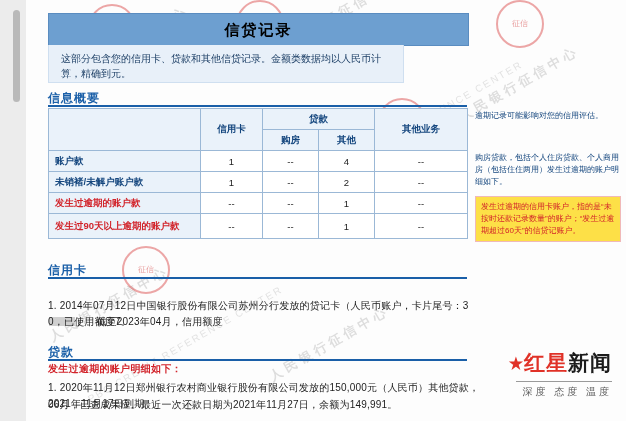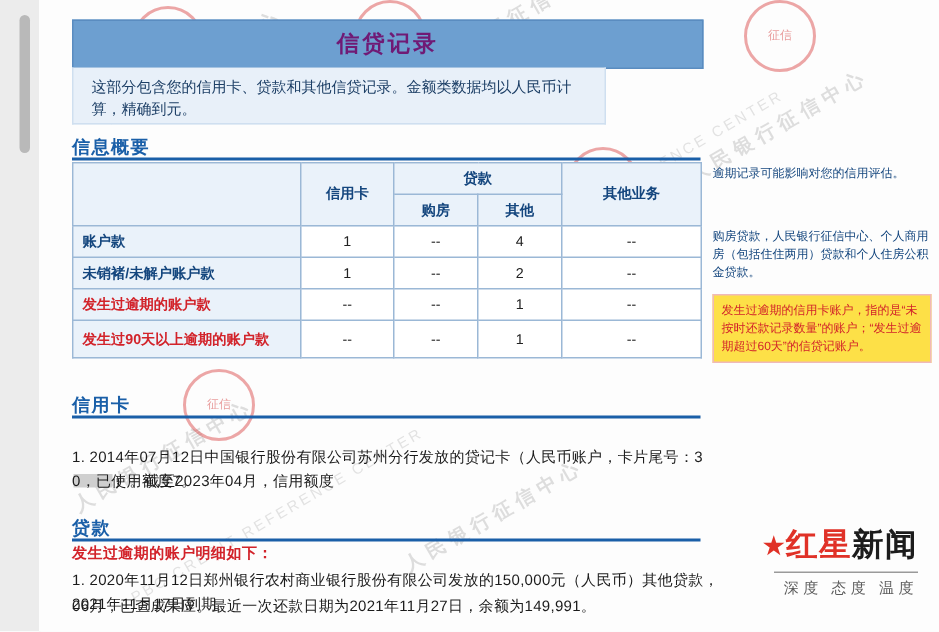--- a/index.html
+++ b/index.html
@@ -52,21 +52,21 @@
 
   
   .banner {
     position: absolute;
     left: 22px; top: 13px;
     width: 419px; height: 31px;
     background: #6d9fd0;
     border: 1px solid #5a8cc0;
   }
   .banner-title {
-    color: #701a75;
+    color: #000000;
     font-size: 15px;
     font-weight: bold;
     text-align: center;
     line-height: 31px;
     letter-spacing: 2px;
   }
   .banner-sub {
     position: absolute;
     left: 22px; top: 45px;
     width: 356px; height: 38px;
@@ -329,21 +329,21 @@
           <td class="rowhead warn">发生过90天以上逾期的账户款</td>
           <td>--</td>
           <td>--</td>
           <td>1</td>
           <td>--</td>
         </tr>
       </tbody>
     </table>
 
     <div class="note note-1">逾期记录可能影响对您的信用评估。</div>
-    <div class="note note-2">购房贷款，人民银行征信中心、个人商用房（包括住住两用）贷款和个人住房公积金贷款。</div>
+    <div class="note note-2">购房贷款，包括个人住房贷款、个人商用房（包括住住两用）发生过逾期的账户明细如下。</div>
     <div class="note note-3">发生过逾期的信用卡账户，指的是“未按时还款记录数量”的账户；“发生过逾期超过60天”的信贷记账户。</div>
 
     <div class="sec-title" style="left:22px; top:262px;">信用卡</div>
     <div class="sec-underline" style="left:22px; top:277px; width:419px;"></div>
 
     <div class="para" style="left:22px; top:298px; width:430px;">
       <span>1. 2014年07月12日中国银行股份有限公司苏州分行发放的贷记卡（人民币账户，卡片尾号：3</span><span class="redact"></span><span>）。截至2023年04月，信用额度</span>
     </div>
     <div class="para" style="left:22px; top:314px; width:430px;">0，已使用额度7。</div>
 

